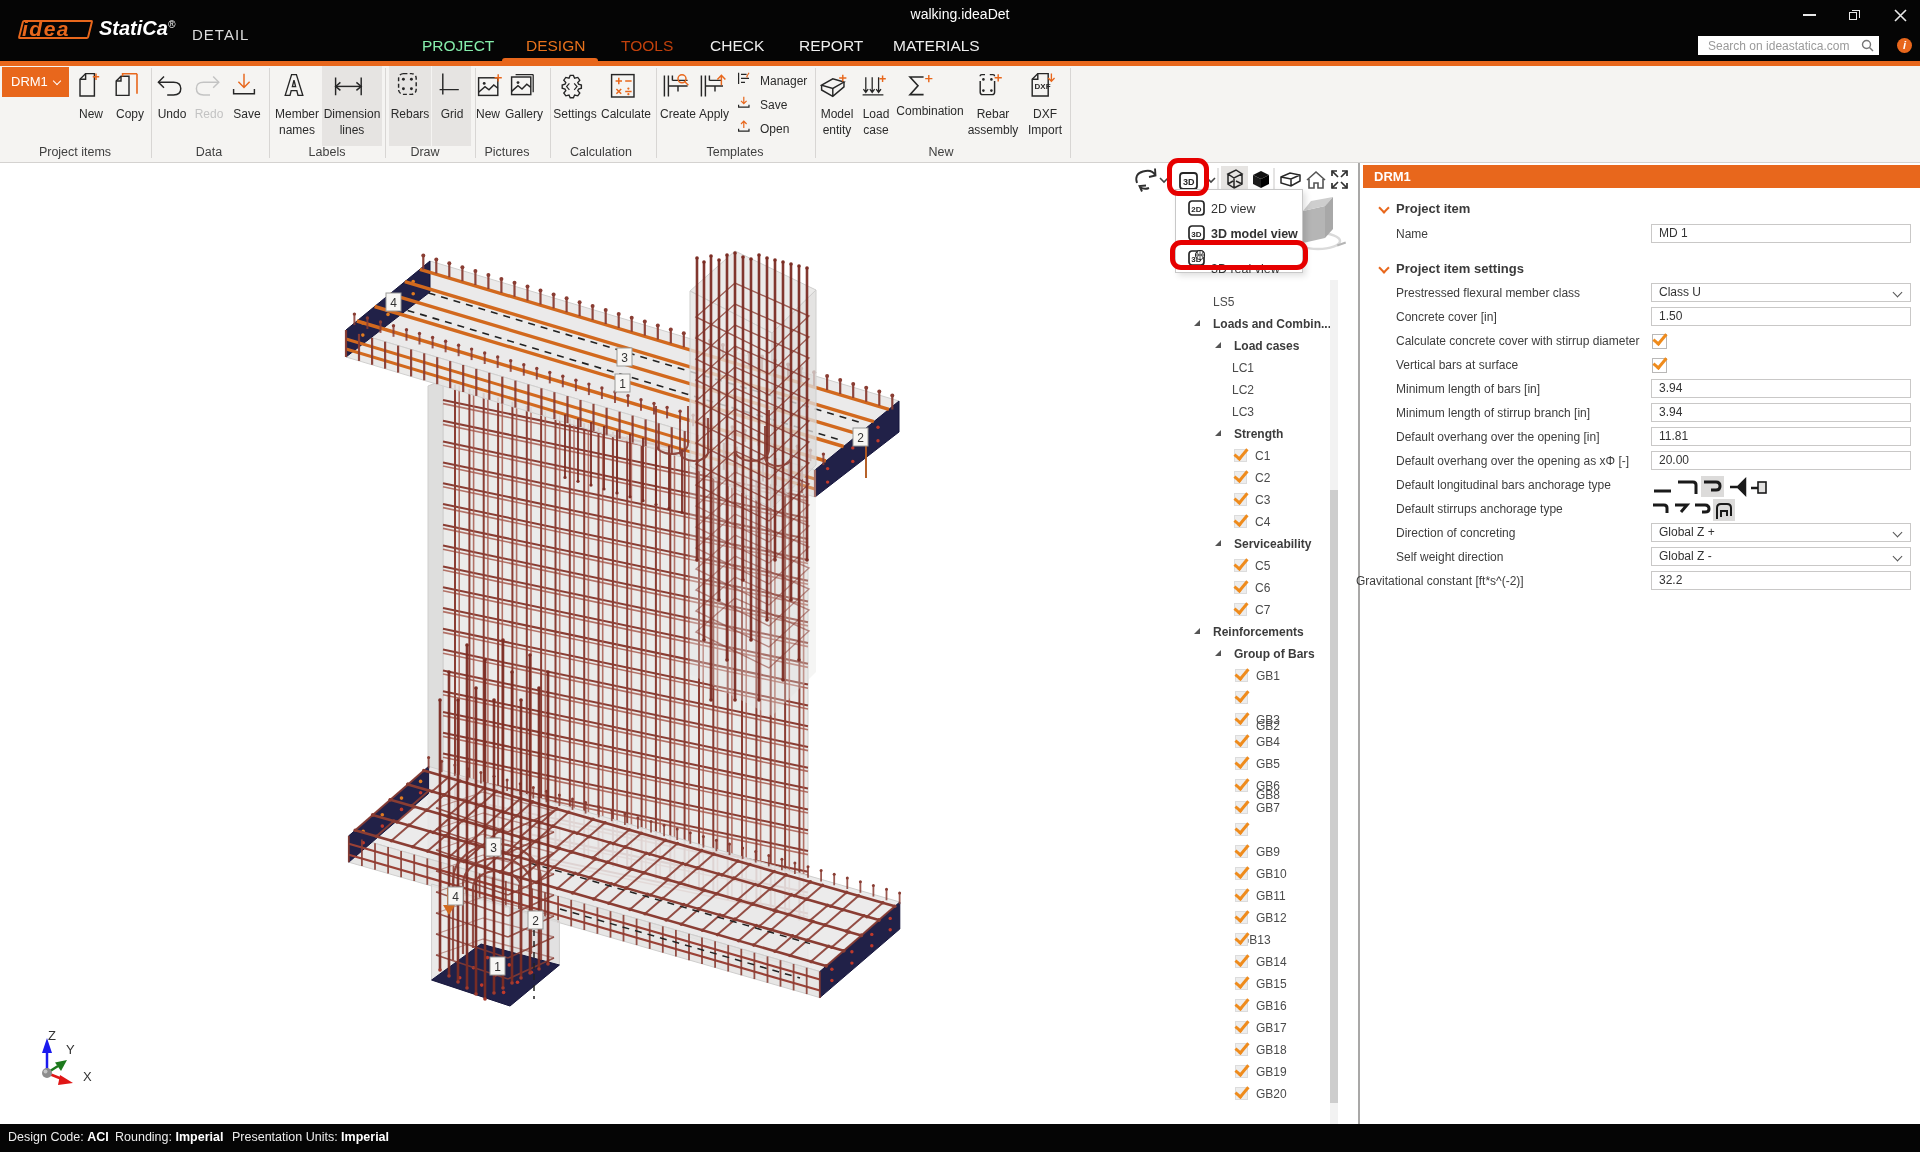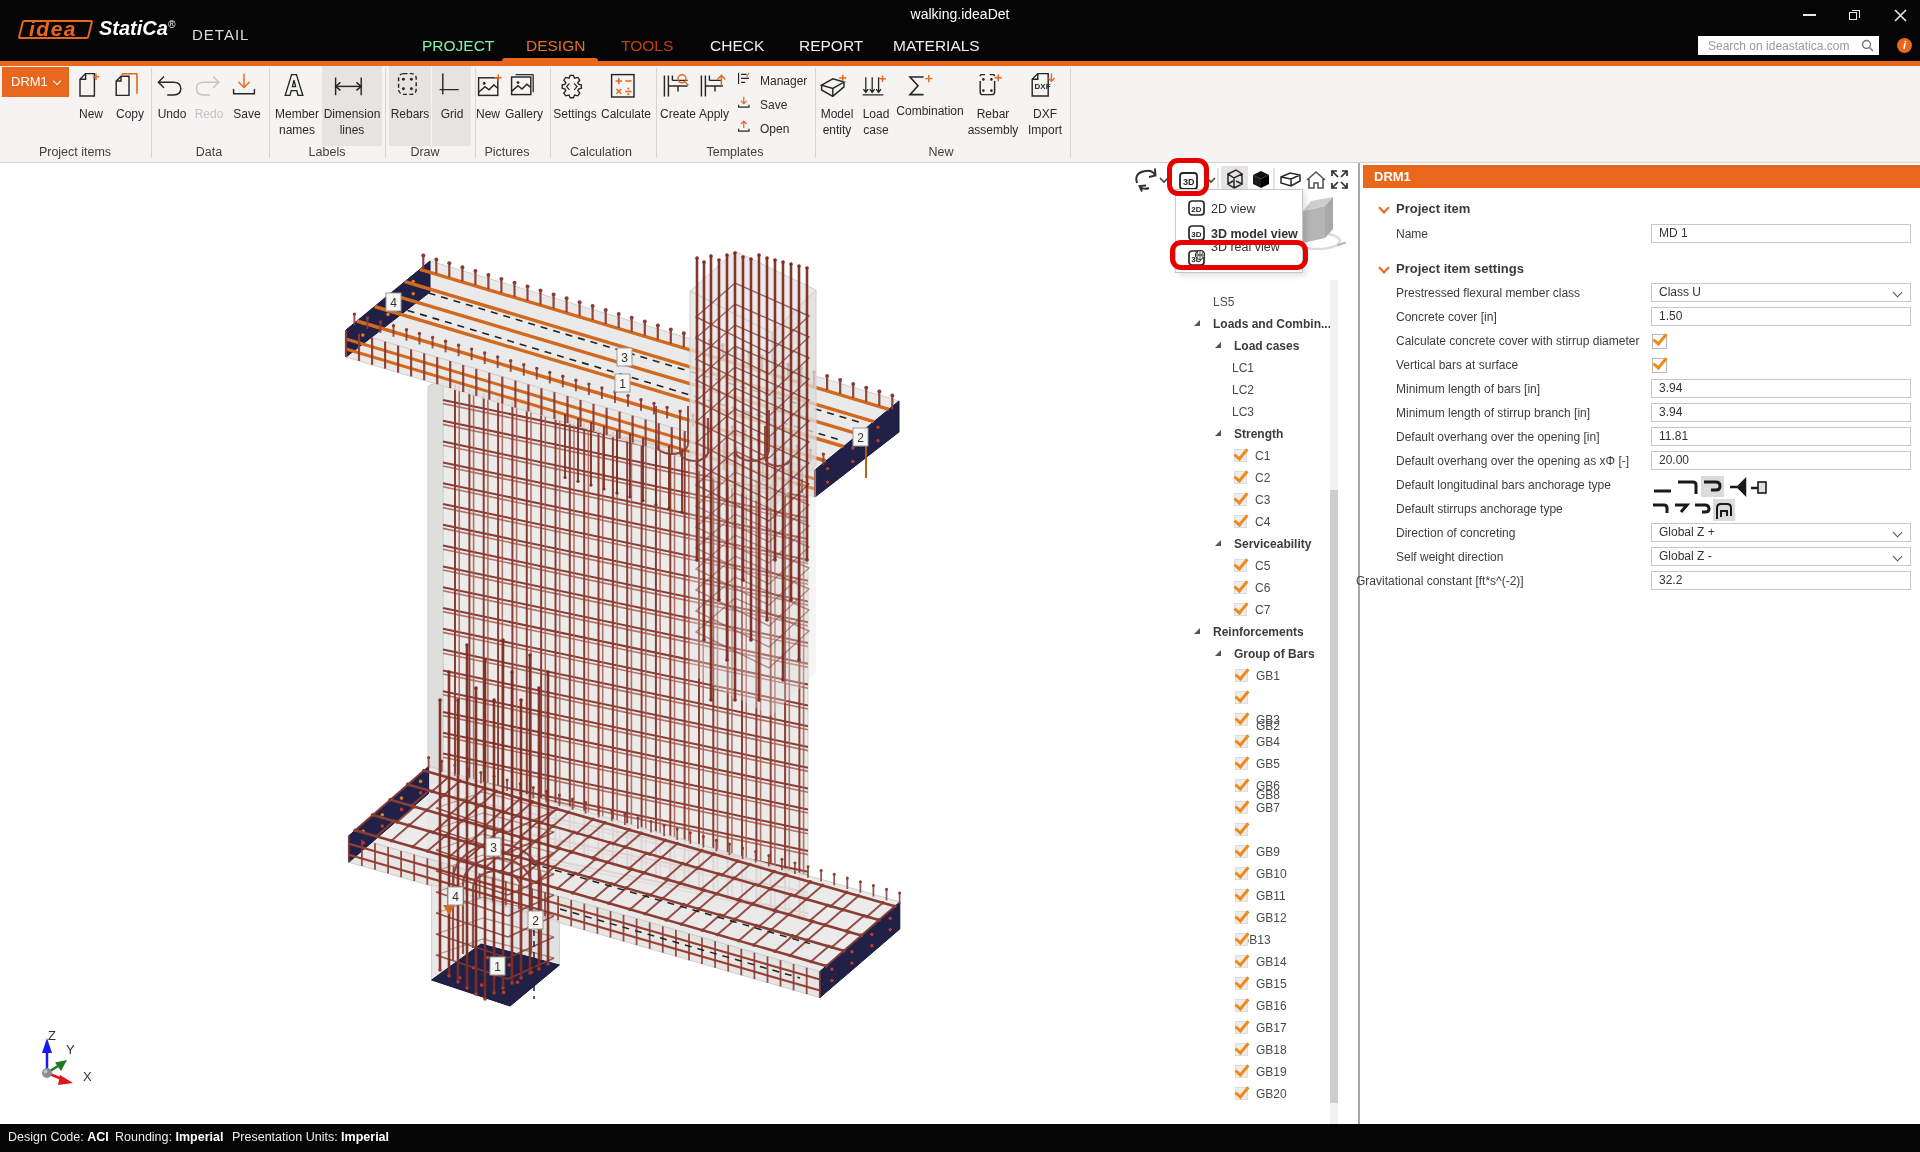--- a/index.html
+++ b/index.html
@@ -34,21 +34,21 @@
 </style></head><body>
 <div id="titlebar">
 <div class="abs" style="left:898px;top:6px;width:124px;text-align:center;font-size:14px;color:#fff">walking.ideaDet</div>
 <div class="abs" style="left:1803px;top:14px;width:13px;height:2px;background:#e8e8e8"></div>
 <div class="abs" style="left:1849px;top:12px;width:8px;height:8px;border:1.4px solid #e8e8e8"></div>
 <div class="abs" style="left:1852px;top:9.5px;width:8px;height:8px;border:1.4px solid #e8e8e8;border-bottom:none;border-left:none"></div>
 <svg class="abs" style="left:1894px;top:9px" width="13" height="13">
       <path d="M1 1 L12 12 M12 1 L1 12" stroke="#e8e8e8" stroke-width="1.6"></path>
     </svg>
 <div class="abs" style="left:20px;top:20px;width:71px;height:19px;border:2px solid #e8671c;border-radius:2px;transform:skewX(-14deg)"></div>
-<div class="abs" style="left:6px;top:17px;width:71px;text-align:right;font-size:21px;font-weight:bold;font-style:italic;color:#e8671c;letter-spacing:1.5px">idea</div>
+<div class="abs" style="left:22px;top:17px;width:71px;text-align:left;font-size:21px;font-weight:bold;font-style:italic;color:#e8671c;letter-spacing:1.5px">idea</div>
 <div class="abs" style="left:99px;top:17px;font-size:20px;font-weight:bold;font-style:italic;color:#fff">StatiCa<span style="font-size:10px;vertical-align:7px;font-weight:normal">®</span></div>
 <div class="abs" style="left:192px;top:26px;font-size:15px;color:#dcdcdc;letter-spacing:1px">DETAIL</div>
 <div class="menutab" style="left:422px;color:#86efac">PROJECT</div>
 <div class="menutab" style="left:526px;color:#e8721c">DESIGN</div>
 <div class="menutab" style="left:621px;color:#c2410c">TOOLS</div>
 <div class="menutab" style="left:710px;color:#efefef">CHECK</div>
 <div class="menutab" style="left:799px;color:#efefef">REPORT</div>
 <div class="menutab" style="left:893px;color:#efefef">MATERIALS</div>
 <div class="abs" style="left:1698px;top:36px;width:181px;height:19px;background:#fff">
       <span style="position:absolute;left:10px;top:2.5px;font-size:12px;color:#9a9a9a">Search on ideastatica.com</span>
@@ -1353,21 +1353,21 @@
       <rect x="1" y="1" width="15" height="14" rx="3" fill="none" stroke="#262626" stroke-width="1.7"></rect>
       <text x="3.2" y="11.5" font-size="8" font-weight="bold" fill="#262626">3D</text>
     </svg>
 <div class="abs" style="left:1211px;top:63.5px;font-size:12.5px;font-weight:bold;color:#333">3D model view</div>
 <svg class="abs" style="left:1188px;top:87px" width="18" height="17">
       <rect x="1" y="1" width="15" height="14" rx="3" fill="none" stroke="#262626" stroke-width="1.7"></rect>
       <text x="3.2" y="11.5" font-size="8" font-weight="bold" fill="#262626">3D</text>
       <circle cx="12" cy="5" r="4.5" fill="#fff" stroke="#262626" stroke-width="1.2"></circle>
       <path d="M7.5 5 H16.5 M12 0.5 V9.5 M9 2 Q12 5 9 8 M15 2 Q12 5 15 8" stroke="#262626" stroke-width="0.8" fill="none"></path>
     </svg>
-<div class="abs" style="left:1211px;top:77px;font-size:12.5px;font-weight:normal;color:#333">3D real view</div>
+<div class="abs" style="left:1211px;top:99px;font-size:12.5px;font-weight:normal;color:#333">3D real view</div>
 <div class="redbox" style="left:1167px;top:-5px;width:42px;height:38px"></div>
 <div class="redbox" style="left:1170px;top:77px;width:138px;height:30px"></div>
 <div class="abs" style="left:1358px;top:0;width:2px;height:961px;background:#a9a8a7"></div>
 <div class="abs" style="left:1363px;top:2px;width:557px;height:23px;background:#e8671c;color:#fff;font-weight:bold;font-size:13px;line-height:23px;padding-left:11px">DRM1</div>
 <div class="sechev" style="left:1380px;top:41px"></div>
 <div class="sectitle" style="left:1396px;top:38px">Project item</div>
 <div class="plabel" style="left:1396px;top:64px">Name</div>
 <div class="pinput" style="top:61px">MD 1</div>
 <div class="sechev" style="left:1380px;top:101px"></div>
 <div class="sectitle" style="left:1396px;top:98px">Project item settings</div>

